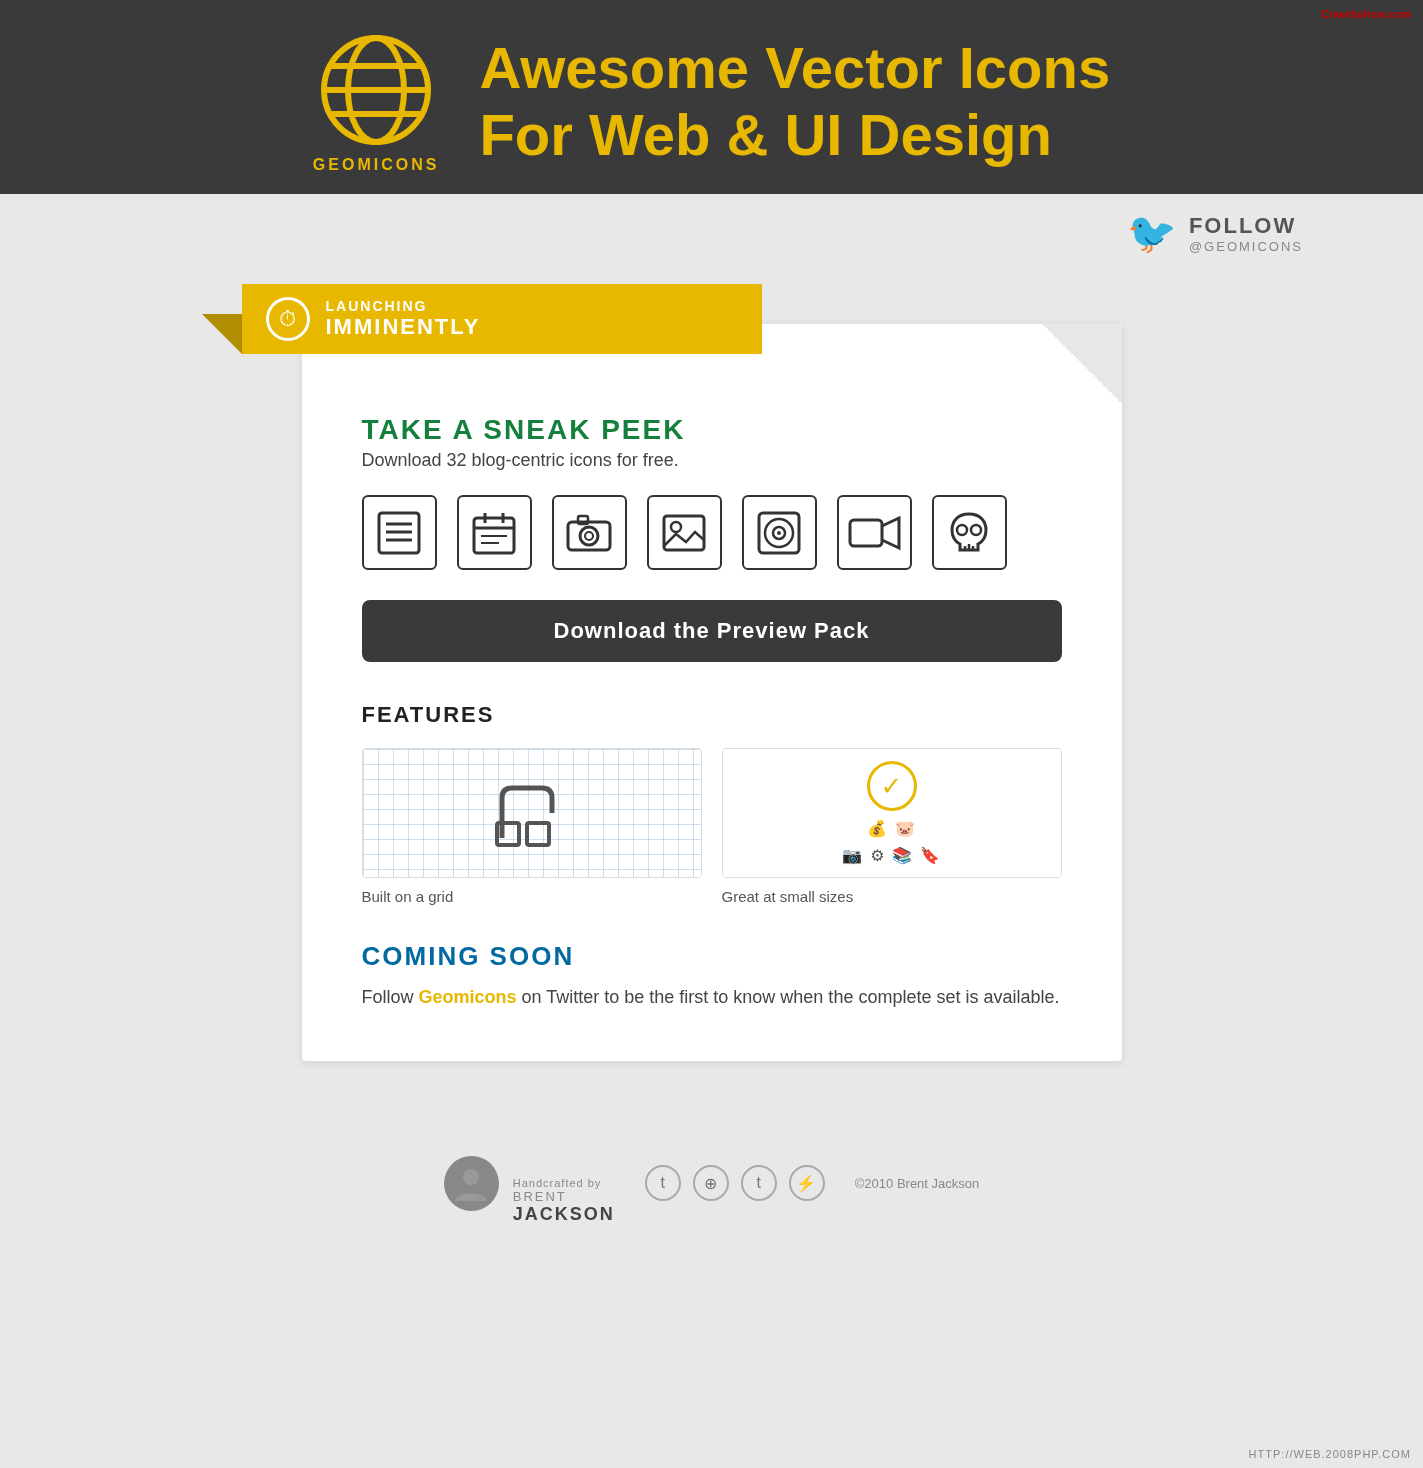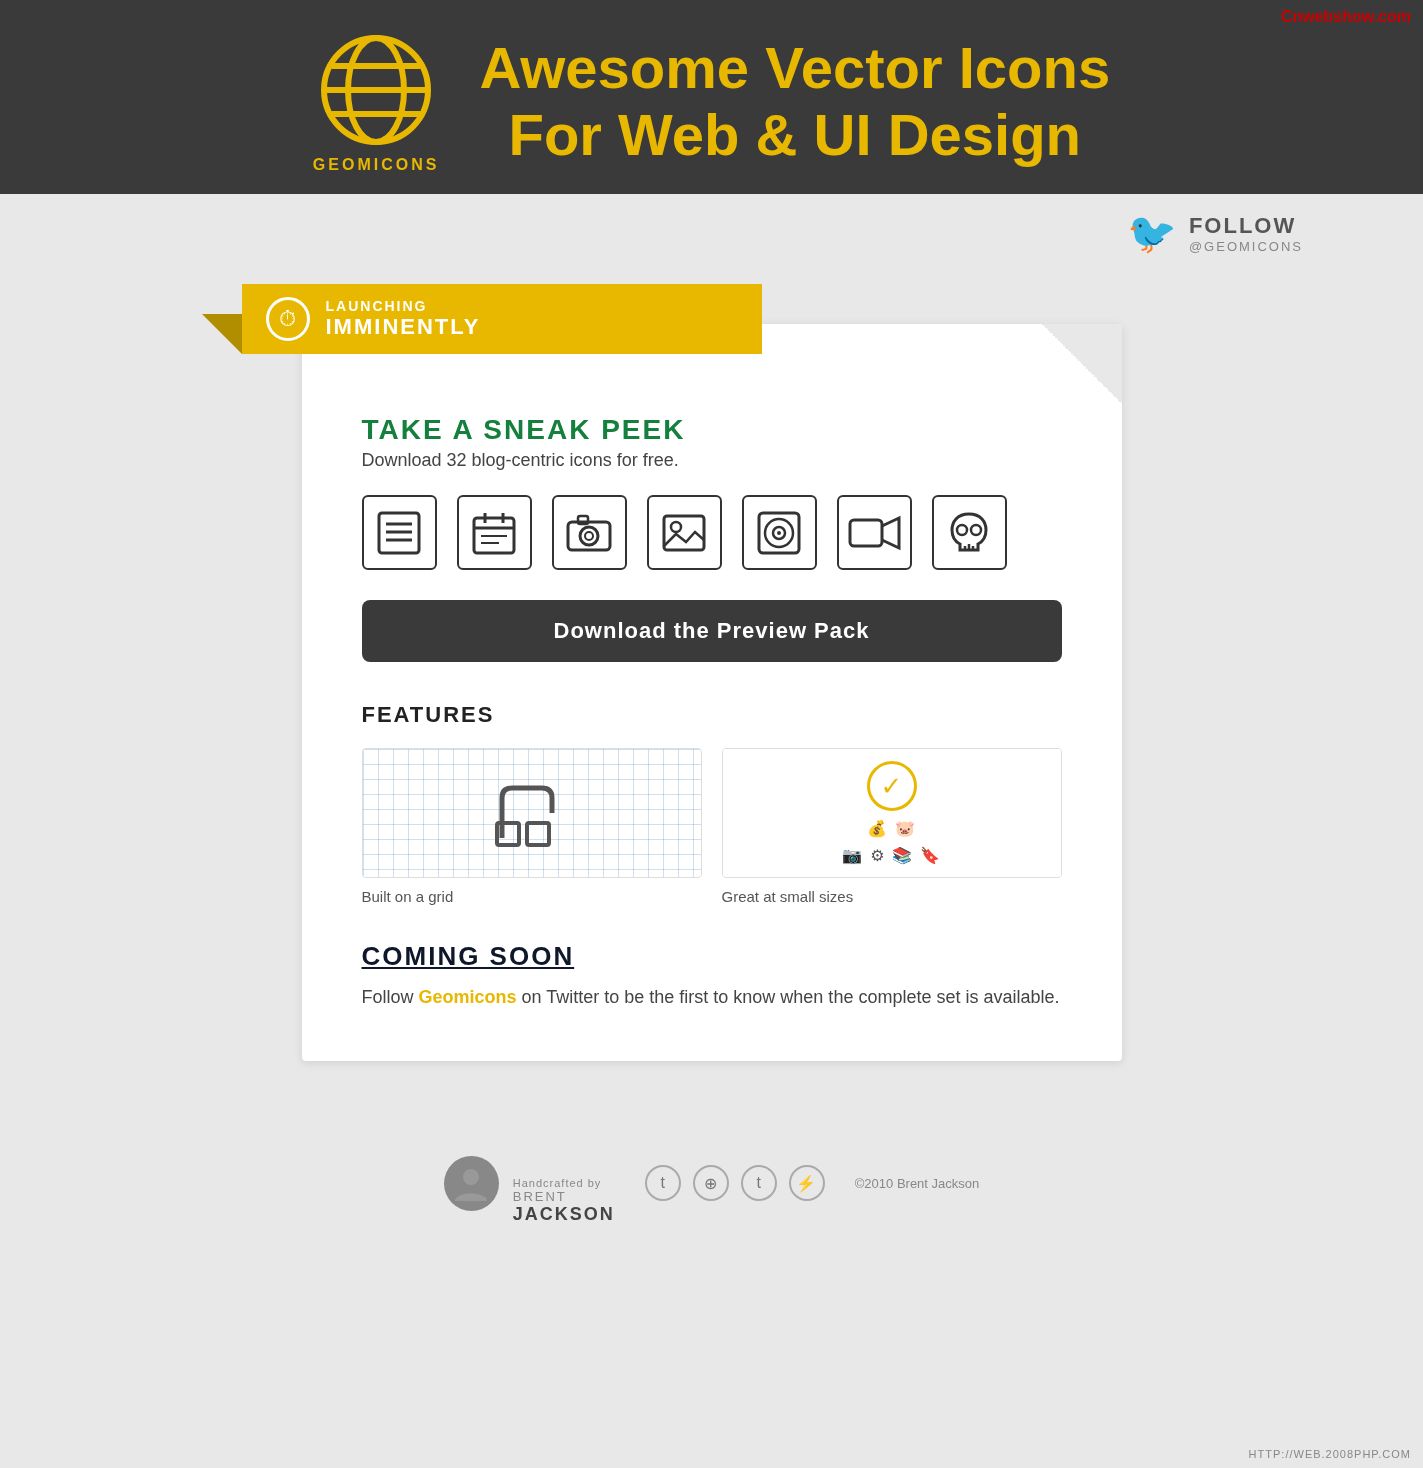--- a/index.html
+++ b/index.html
@@ -40,30 +40,29 @@
       font-size: 16px;
       font-weight: bold;
       letter-spacing: 3px;
       margin-top: 6px;
     }
     .header-title {
       color: #e8b800;
       font-size: 58px;
       font-weight: bold;
       line-height: 1.15;
-      text-align: center;
     }
 
     
     .watermark-top {
       position: absolute;
       top: 8px;
       right: 12px;
       color: #cc0000;
-      font-size: 16px;
+      font-size: 11px;
       font-weight: bold;
       padding-left: 12px;
     }
     .watermark-bottom {
       position: absolute;
       bottom: 8px;
       right: 12px;
       color: #888;
       font-size: 11px;
       letter-spacing: 1px;
@@ -392,23 +391,22 @@
       font-weight: bold;
       color: #e8b800;
       letter-spacing: 1px;
     }
 
     
     .coming-soon-title {
       font-size: 26px;
       font-weight: bold;
       letter-spacing: 2px;
-      color: #0f172a;
+      color: #0369a1;
       margin-bottom: 12px;
-      text-decoration: underline;
     }
     .coming-soon-text {
       font-size: 18px;
       color: #444;
       line-height: 1.5;
     }
     .coming-soon-text .highlight {
       color: #e8b800;
       font-weight: bold;
     }

